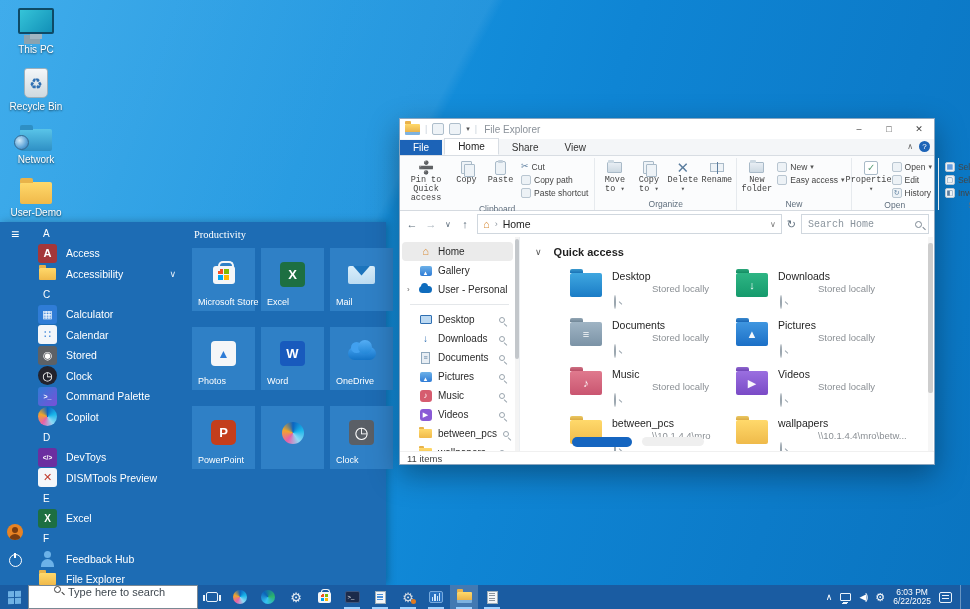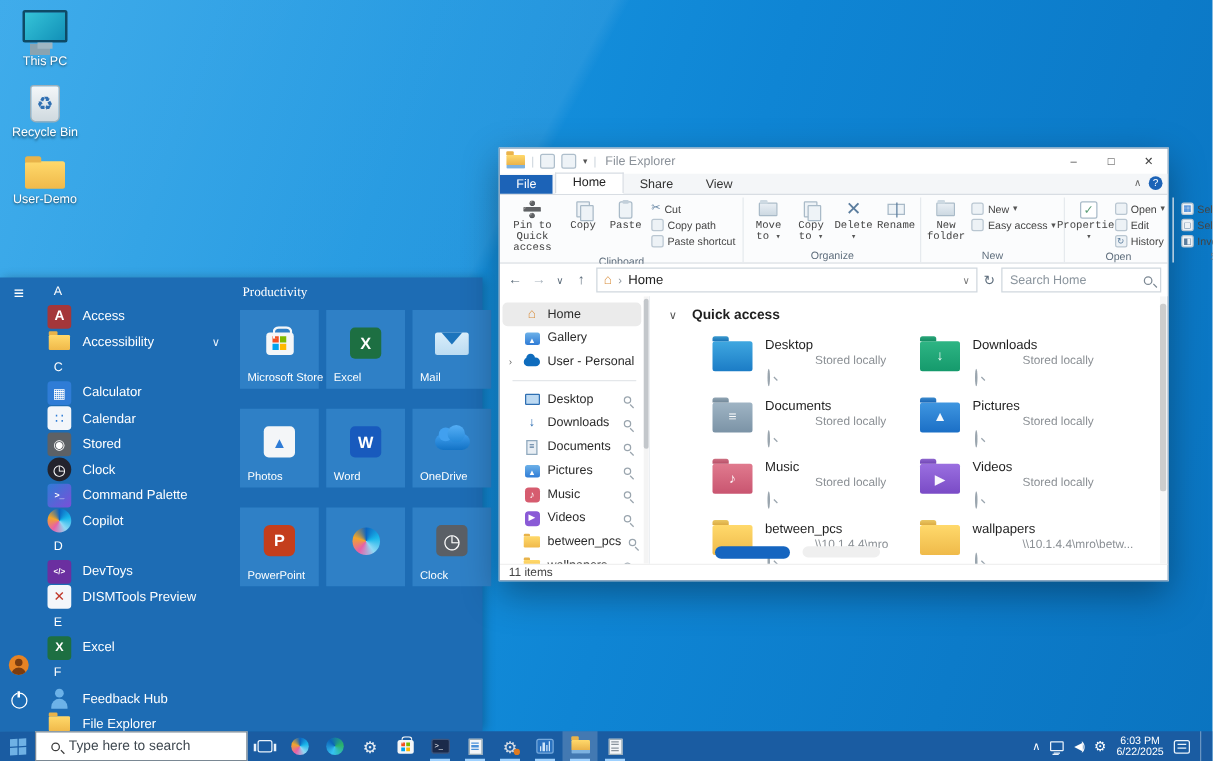--- a/index.html
+++ b/index.html
@@ -135,21 +135,21 @@
   .navico{font-size:11px;color:#5b6b7a;cursor:pointer;width:14px;text-align:center;}
   .navico.fwd{color:#aab4bd;}
   .navico.small{font-size:8px;width:10px;}
   .addressbox{flex:1;height:20px;border:1px solid #d0d7de;display:flex;align-items:center;gap:5px;padding:0 5px;cursor:text;}
   .addr-home-ico{color:#d98f3e;font-size:11px;}
   .addr-sep{color:#8a949d;font-size:9px;}
   .addr-text{font-size:10.5px;color:#222;flex:1;}
   .addr-caret{font-size:8px;color:#777;cursor:pointer;}
   .refreshico{font-size:11px;color:#5b6b7a;cursor:pointer;}
   .searchbox{width:128px;height:20px;border:1px solid #d0d7de;display:flex;align-items:center;padding:0 6px;gap:4px;cursor:text;}
-  .searchbox .ph{flex:1;font-size:10px;color:#8a949d;}
+  .searchbox .ph{flex:1;font-size:10px;color:#8a949d;font-family:Liberation Mono, monospace;}
   .lens{width:7px;height:7px;border:1.3px solid #7d8994;border-radius:50%;position:relative;flex:none;}
   .lens::after{content:'';position:absolute;left:6px;top:6px;width:4px;height:1.3px;background:#7d8994;transform:rotate(45deg);}
 
   .ebody{flex:1;display:flex;min-height:0;}
   .sidebar{width:120px;flex:none;padding-top:5px;position:relative;border-right:1px solid #eceff2;overflow:hidden;}
   .snav{height:19px;display:flex;align-items:center;gap:6px;padding-left:17px;cursor:pointer;position:relative;margin:0 6px 0 2px;border-radius:4px;}
   .snav.selected{background:#ebebeb;}
   .snav .slabel{font-size:10px;color:#2b2b2b;white-space:nowrap;}
   .snav .exp{position:absolute;left:5px;font-size:8px;color:#666;}
   .si{width:13px;height:13px;flex:none;display:flex;align-items:center;justify-content:center;font-size:11px;line-height:1;}
@@ -197,21 +197,21 @@
   .mp-scroll{position:absolute;right:1px;top:0;width:5px;height:100%;background:#f6f6f6;}
   .mp-thumb{position:absolute;right:0;top:6px;width:5px;height:150px;background:#cdcdcd;border-radius:2px;cursor:pointer;}
 
   .statusbar{height:13px;flex:none;display:flex;align-items:center;padding-left:7px;font-size:9.5px;color:#444;border-top:1px solid #f0f0f0;}
 
   
   .taskbar{position:absolute;left:0;bottom:0;width:970px;height:24px;background:#1a5ca2;display:flex;align-items:center;z-index:10;}
   .startbtn{width:28px;height:100%;display:flex;align-items:center;justify-content:center;cursor:pointer;}
   .winlogo{display:grid;grid-template-columns:6px 6px;grid-auto-rows:6px;gap:1px;transform:skewY(-3deg);}
   .winlogo i{background:#6fb1e4;display:block;}
-  .tsearch{width:170px;height:100%;background:#fff;border:1px solid #7a8894;display:flex;align-items:center;gap:7px;padding:0 12px;cursor:text;}
+  .tsearch{width:170px;height:100%;background:#fff;border:1px solid #7a8894;display:flex;gap:7px;padding:0 25px;cursor:text;}
   .tsearch .lens{border-color:#3b3b3b;}
   .tsearch .lens::after{background:#3b3b3b;}
   .tsearch .ph{font-size:11px;color:#3f4850;white-space:nowrap;}
   .tico{width:28px;height:100%;display:flex;align-items:center;justify-content:center;position:relative;cursor:pointer;}
   .tico.running::after{content:'';position:absolute;bottom:0;left:6px;right:6px;height:2px;background:#9ed1ff;}
   .tico.active{background:rgba(255,255,255,.18);}
   .tv{width:12px;height:10px;border:1.4px solid #eaf3fb;border-radius:2px;position:relative;}
   .tv::before,.tv::after{content:'';position:absolute;top:2px;width:2px;height:6px;background:#eaf3fb;}
   .tv::before{left:-4px;} .tv::after{right:-4px;}
   .cop-sm{width:14px;height:14px;}
@@ -251,20 +251,26 @@
     <div class="pc-screen" style="margin-bottom:7px;"></div>
     <span class="dlabel">This PC</span>
   </div>
   <div class="dicon">
     <div class="bin">
         <span>♻</span>
       </div>
     <span class="dlabel">Recycle Bin</span>
   </div>
   <div class="dicon">
+    <div class="folder net-folder" style="margin-top:4px;">
+        <div class="net-globe"></div>
+      </div>
+    <span class="dlabel">Network</span>
+  </div>
+  <div class="dicon">
     <div class="folder" style="margin-top:4px;"></div>
     <span class="dlabel">User-Demo</span>
   </div>
 </div>
 
 <div class="start-menu">
   <div class="rail">
     <span class="hamb">≡</span>
     <span class="spacer"></span>
     <div class="avatar"></div>

